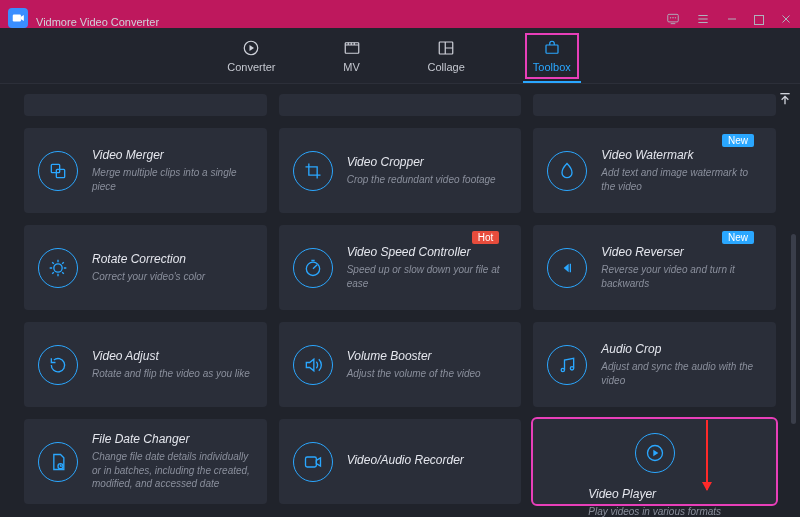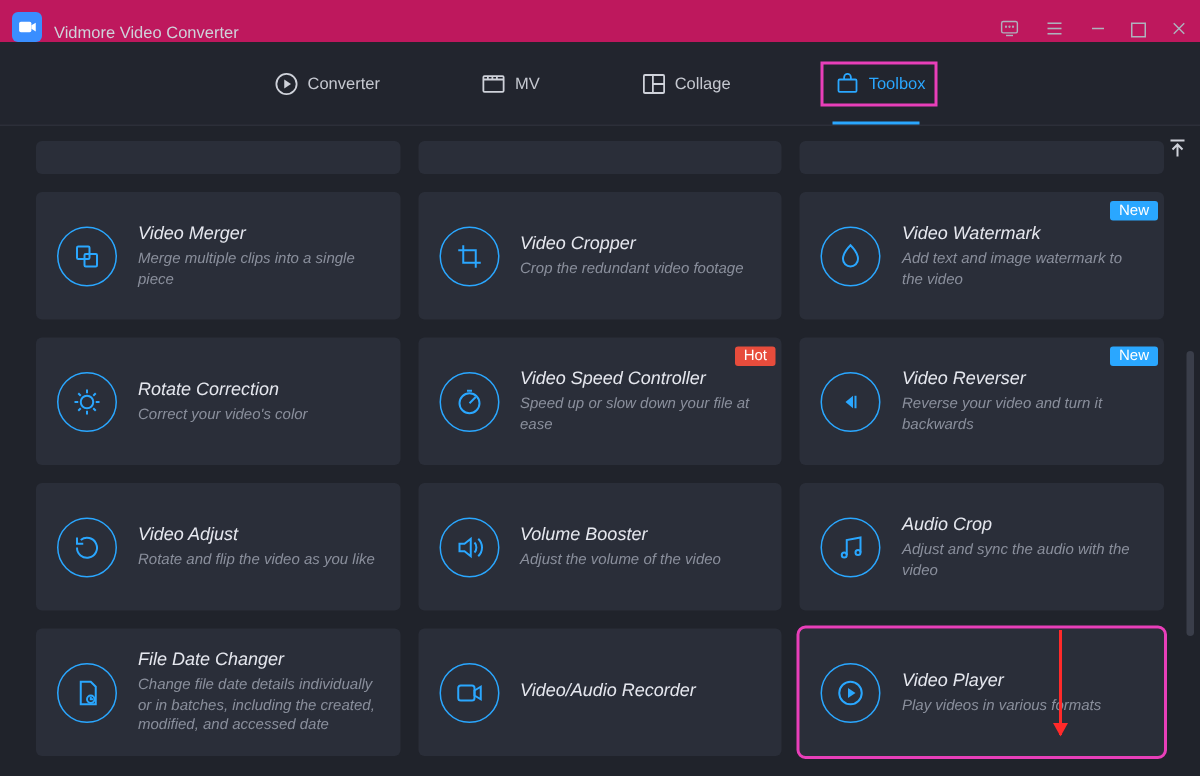--- a/index.html
+++ b/index.html
@@ -33,21 +33,21 @@
   
   .tabs {
     height: 56px;
     display: flex; justify-content: center; align-items: center;
     gap: 54px;
     background: #22252e;
     border-bottom: 1px solid #2c2f39;
     position: relative;
   }
   .tab {
-    display: flex; flex-direction: row; align-items: center;
+    display: flex; flex-direction: column; align-items: center;
     gap: 4px;
     font-size: 11px; color: #c5c8d0;
     cursor: pointer;
     padding: 4px 6px;
   }
   .tab svg { width: 20px; height: 18px; fill:none; stroke:#cfd2da; stroke-width:1.6; }
   .tab.active { color: #2aa7ff; border: 2px solid #e83fb9; }
   .tab.active svg { stroke:#2aa7ff; }
   .tab.active::after{
     content:""; position:absolute; bottom:0; width:58px; height:2px; background:#2aa7ff;
@@ -80,26 +80,26 @@
     width: 40px; height: 40px; flex: 0 0 40px;
     border: 1.5px solid #2aa7ff;
     border-radius: 50%;
     display:flex; align-items:center; justify-content:center;
   }
   .card .icon svg { width:20px; height:20px; stroke:#2aa7ff; fill:none; stroke-width:1.6; }
   .card .text { flex:1; min-width:0;font-style:italic; }
   .card .title { font-size: 12px; color:#e5e7ee; margin-bottom:4px; }
   .card .desc  { font-size: 10px; color:#8a8f9c; line-height:1.35; }
   .badge {
-    position:absolute; top:6px; right:4px;
+    position:absolute; top:6px; right:22px;
     font-size:10px; color:#fff; padding:1px 6px; border-radius:2px;
   }
   .badge.new { background:#2aa7ff; }
   .badge.hot { background:#e74c3c; }
-  .card.highlight { outline: 2px solid #e83fb9; }
+  .card.highlight { outline: 2px solid #e83fb9; flex-direction: column; }
   
   .scroll-top {
     position:absolute; top: 6px; right: 6px;
     width:18px; height:18px;
     display:flex; align-items:center; justify-content:center;
     color:#cfd2da; cursor:pointer;
   }
   .scrollbar {
     position:absolute; right:4px; top:150px; width:5px; height:190px;
     background:#3a3e4a; border-radius:3px;

